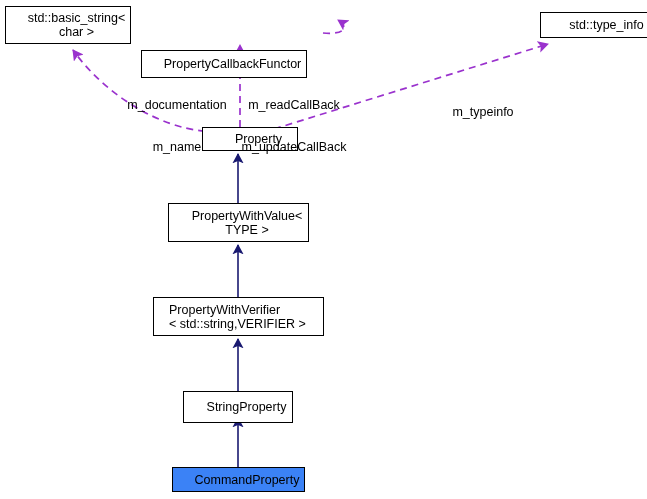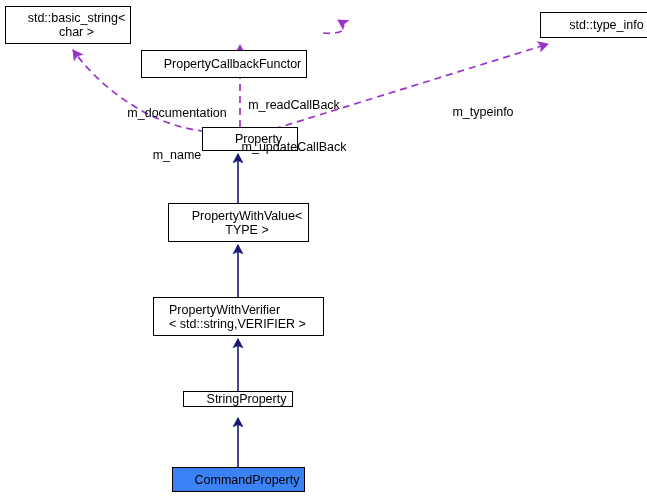--- a/index.html
+++ b/index.html
@@ -118,29 +118,29 @@
   <div class="node" style="left:168px; top:203px; width:141px; height:39px;">
     <span class="node-line">PropertyWithValue&lt;</span>
     <span class="node-line">TYPE &gt;</span>
   </div>
 
   <div class="node align-left" style="left:153px; top:297px; width:171px; height:39px;">
     <span class="node-line">PropertyWithVerifier</span>
     <span class="node-line">&lt; std::string,VERIFIER &gt;</span>
   </div>
 
-  <div class="node" style="left:183px; top:391px; width:110px; height:16px;justify-content:flex-end;">
+  <div class="node" style="left:183px; top:391px; width:110px; height:32px;">
     <span class="node-line">StringProperty</span>
   </div>
 
   <div class="node highlight" style="left:172px; top:467px; width:133px; height:25px;">
     <span class="node-line">CommandProperty</span>
   </div>
 
-  <div class="edge-label" style="left:122px; top:78px; width:110px;">
+  <div class="edge-label" style="left:122px; top:70px; width:110px;">
     <span class="lbl-line">m_documentation</span>
     <span class="lbl-line">m_name</span>
   </div>
 
   <div class="edge-label" style="left:238px; top:70px; width:112px;">
     <span class="lbl-line">m_readCallBack</span>
     <span class="lbl-line">m_updateCallBack</span>
   </div>
 
 

